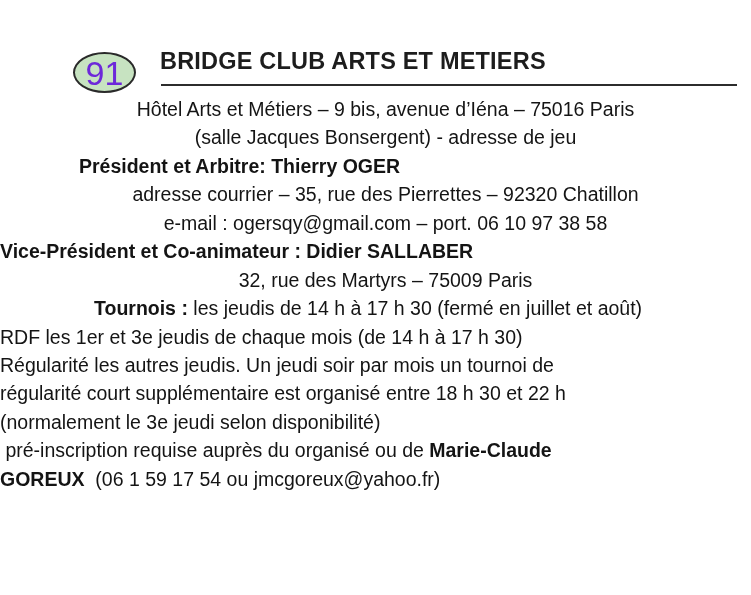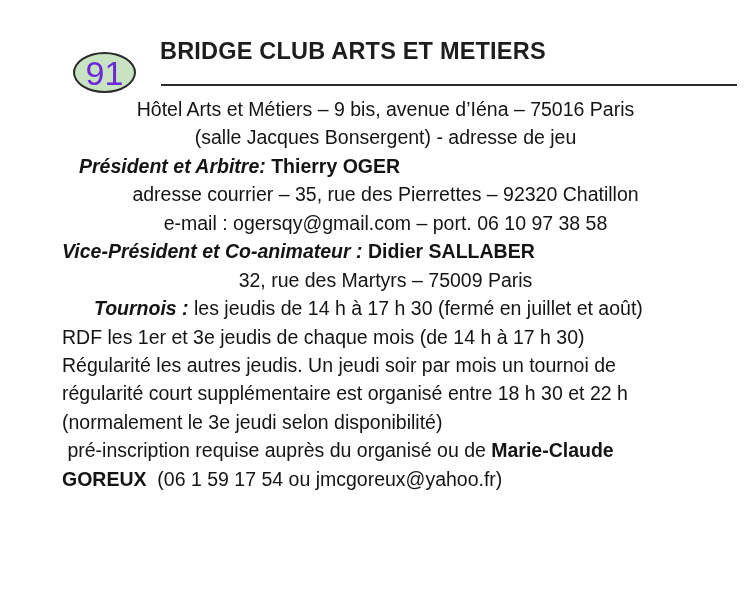--- a/index.html
+++ b/index.html
@@ -28,21 +28,21 @@
     justify-content: center;
   }
   .badge span {
     font-size: 34px;
     line-height: 1;
     color: #6d28d9;
   }
   .title {
     position: absolute;
     left: 160px;
-    top: 38px;
+    top: 48px;
     margin: 0;
     font-size: 23.5px;
     font-weight: bold;
     letter-spacing: 0.2px;
     white-space: pre;
     color: #1d1d1d;
   }
   .rule {
     position: absolute;
     left: 161px;
@@ -58,24 +58,24 @@
     top: 95px;
     width: 751px;
   }
   .line {
     height: 28.45px;
     line-height: 28.45px;
     font-size: 19.5px;
     white-space: pre;
   }
   .c { text-align: center; padding-left: 20px; }
-  .l { padding-left: 62px; }
+  .l { }
   .ind-p { padding-left: 79px; }
   .ind-t { padding-left: 94px; }
-  .bi { font-weight: bold; font-style: italic; }
+  .bi { font-weight: bold; }
   .b { font-weight: bold; }
   .narrow {
     display: inline-block;
     transform: scaleX(0.88);
     transform-origin: 50% 50%;
   }
 </style>
 </head>
 <body>
 

